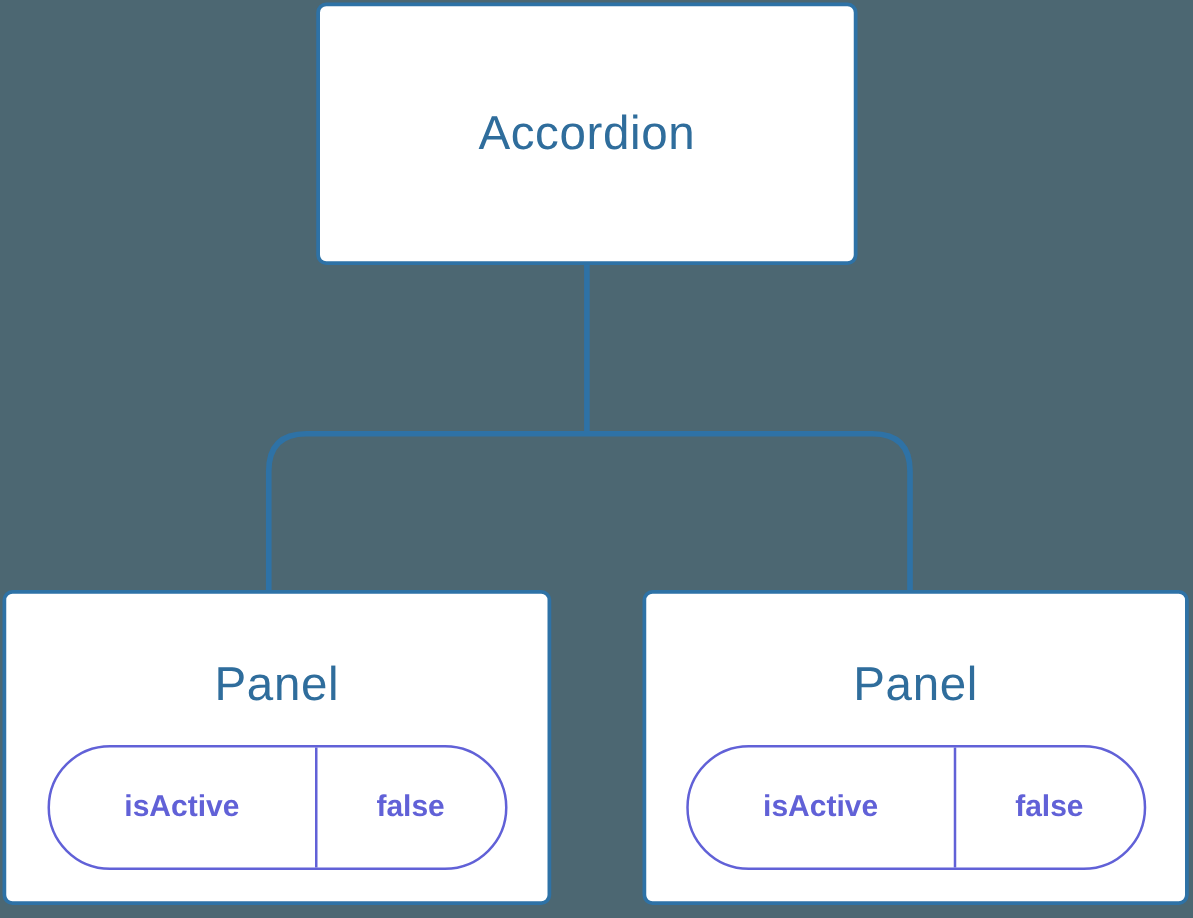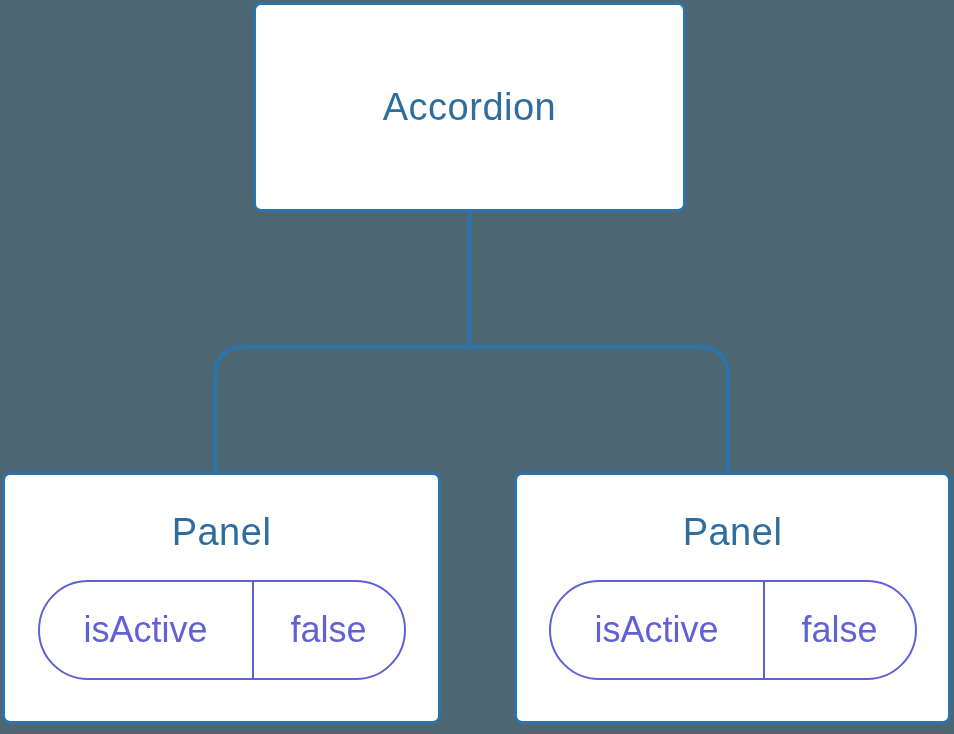--- a/index.html
+++ b/index.html
@@ -54,38 +54,38 @@
   }
   .node-panel {
     top: 472px;
     height: 252px;
     display: flex;
     flex-direction: column;
     align-items: center;
   }
   .node-panel-left  { left: 2px;   width: 439px; }
   .node-panel-right { left: 514px; width: 437px; }
-  .node-panel .node-title { margin-top: 36px; text-align: center; }
+  .node-panel .node-title { margin-top: 52px; text-align: center; }
   .prop-pill {
     margin-top: 26px;
     width: 368px;
     height: 100px;
     border: 2.5px solid var(--prop-accent);
     border-radius: 60px;
     display: flex;
     align-items: stretch;
     background: var(--node-fill);
   }
   .prop-name, .prop-value {
     display: flex;
     align-items: center;
     justify-content: center;
     color: var(--prop-accent);
-    font-size: 36px;
-    font-weight: 400;
+    font-size: 24px;
+    font-weight: 700;
   }
   .prop-name {
     width: 214px;
     border-right: 2.5px solid var(--prop-accent);
   }
   .prop-value { flex: 1; }
 </style>
 </head>
 <body>
 

